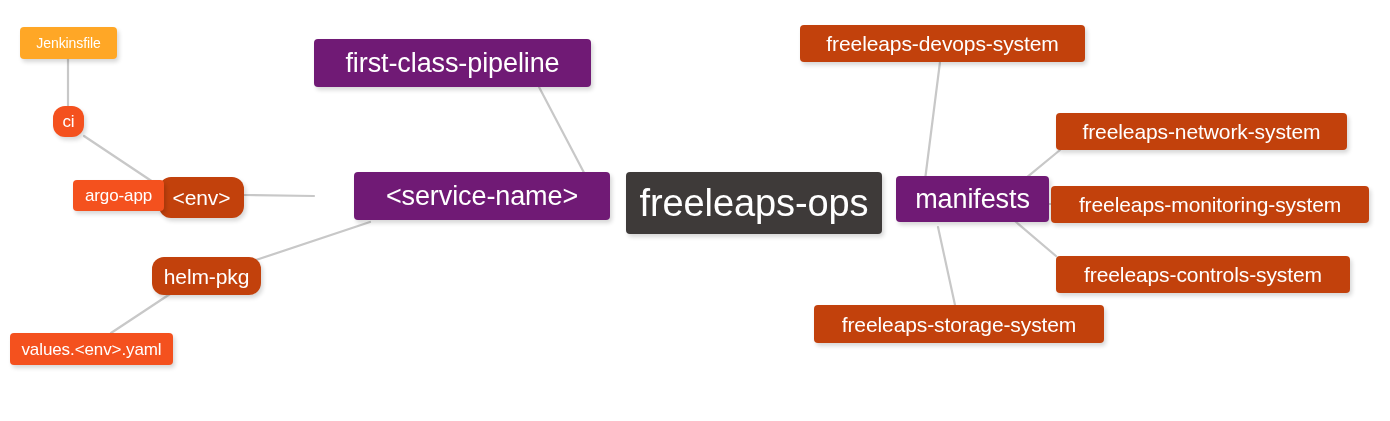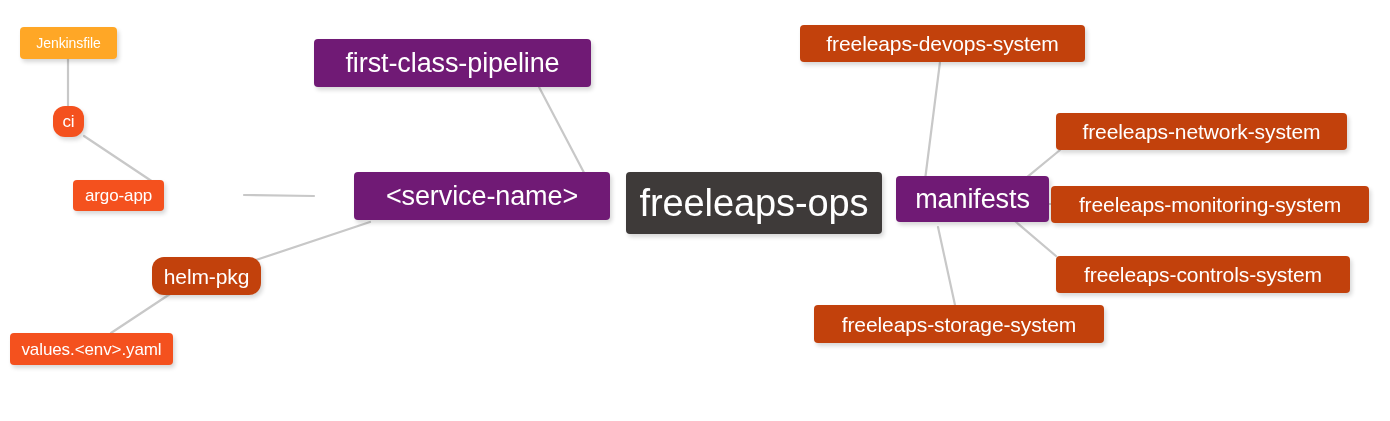--- a/index.html
+++ b/index.html
@@ -93,20 +93,21 @@
   </svg>
 
   <div class="node c-dark sharp sz-root" style="left:586px; top:172px; width:256px; height:62px;">freeleaps-ops</div>
 
   <div class="node c-blue sharp sz-l1" style="left:314px; top:172px; width:256px; height:48px;">&lt;service-name&gt;</div>
 
   <div class="node c-blue sharp sz-l1" style="left:856px; top:176px; width:153px; height:46px;">manifests</div>
 
   <div class="node c-blue soft sz-l1" style="left:314px; top:39px; width:277px; height:48px;">first-class-pipeline</div>
 
+  <div class="node c-green round sz-l2" style="left:159px; top:177px; width:85px; height:41px;">&lt;env&gt;</div>
 
   <div class="node c-green round sz-l2" style="left:152px; top:257px; width:109px; height:38px;">helm-pkg</div>
 
   <div class="node c-red round sz-l3" style="left:53px; top:106px; width:31px; height:31px;">ci</div>
 
   <div class="node c-red sharp sz-l3" style="left:33px; top:180px; width:91px; height:31px;">argo-app</div>
 
   <div class="node c-orange soft sz-l4" style="left:20px; top:27px; width:97px; height:32px;">Jenkinsfile</div>
 
   <div class="node c-red soft sz-l3" style="left:10px; top:333px; width:163px; height:32px;">values.&lt;env&gt;.yaml</div>

